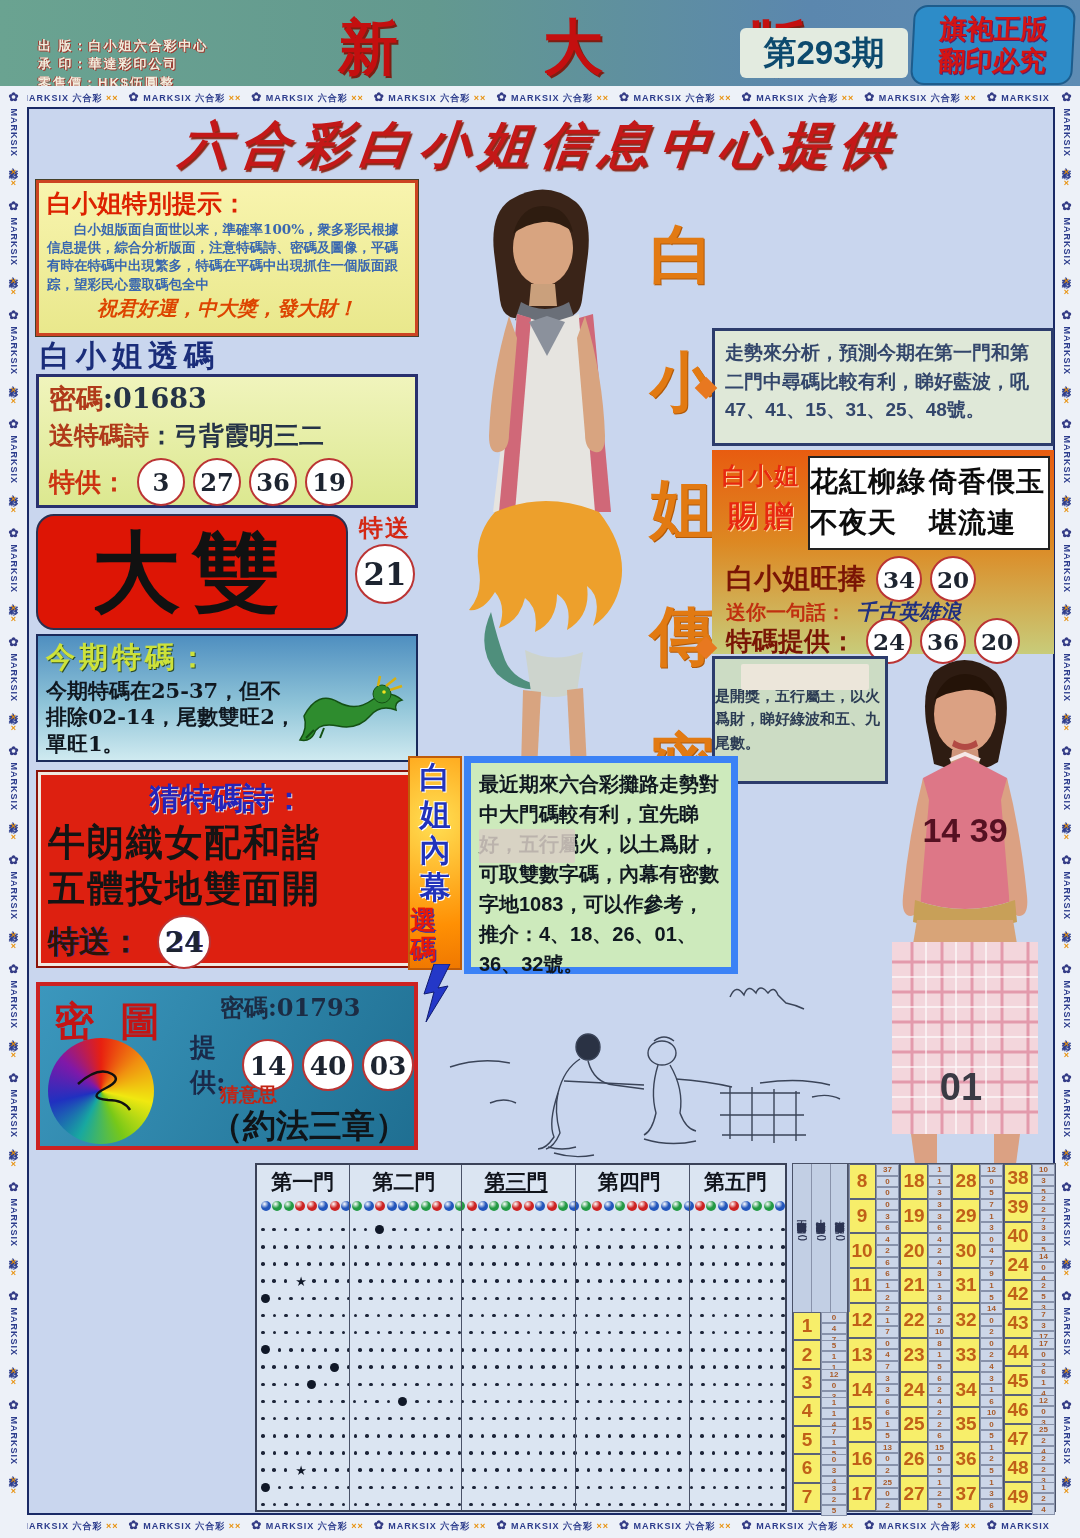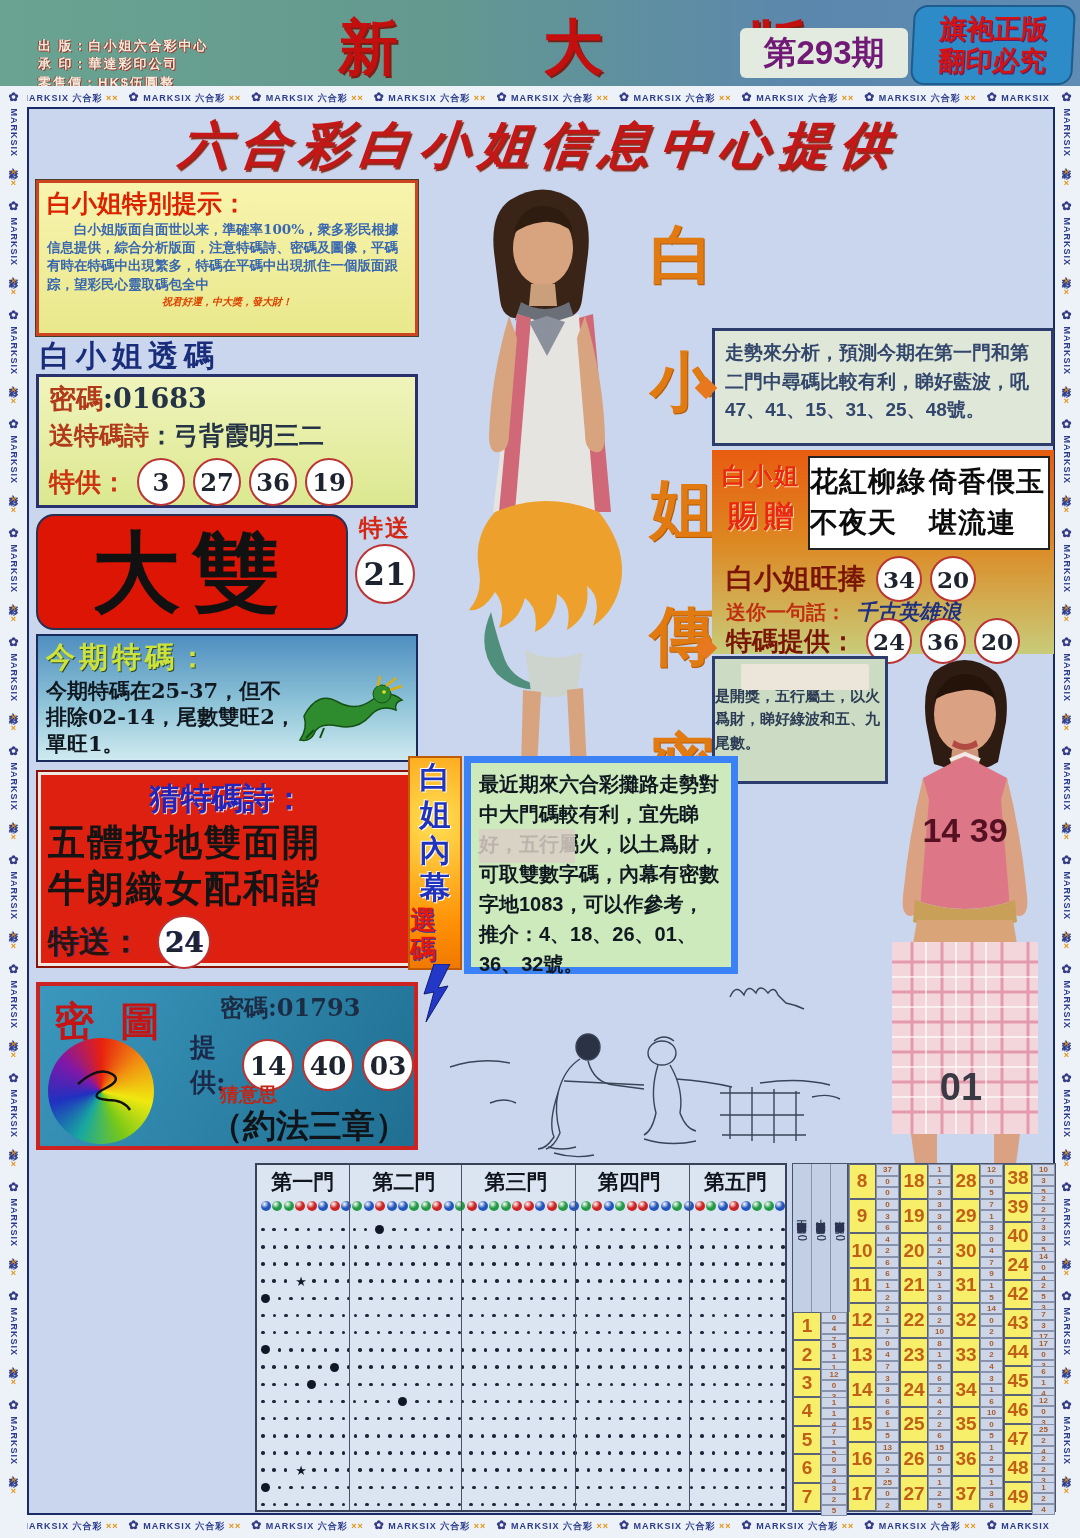--- a/index.html
+++ b/index.html
@@ -8,21 +8,21 @@
   .abs{position:absolute;}
 
   
   #header{left:0;top:0;width:1080px;height:86px;background:linear-gradient(90deg,#6aa391 0%,#63998f 40%,#5b87ae 75%,#5e8cb4 100%);}
   #pub-lines{left:38px;top:7px;font-size:13px;font-weight:bold;color:#f2eede;line-height:1.42;
              text-shadow:1px 1px 0 #a03a30, -1px 0 0 #a03a30;letter-spacing:2px;margin-top:30px;}
   #paper-title{left:320px;top:8px;width:470px;display:flex;justify-content:space-between;padding:0 18px;
                font-size:60px;font-weight:900;color:#c40f0f;font-family:"DejaVu Serif",serif;
                text-shadow:2px 2px 0 #7d1f14;}
   #issue-panel{left:740px;top:28px;width:168px;height:50px;background:#e3ebe0;border-radius:6px;
-               display:flex;align-items:center;justify-content:center;font-size:33px;font-weight:900;color:#701a75;}
+               display:flex;align-items:center;justify-content:center;font-size:33px;font-weight:900;color:#0c4a6e;}
   #corner-badge{left:912px;top:5px;width:158px;height:76px;background:#2d8cc8;border:2px solid #1d5c8c;border-radius:14px;
                 display:flex;flex-direction:column;align-items:center;justify-content:center;
                 font-size:27px;font-weight:900;color:#d41414;line-height:1.2;transform:skewX(-3deg);
                 text-shadow:1px 1px 0 #5c1f66;}
 
   
   .strip{background:#edf1f8;overflow:hidden;white-space:nowrap;}
   .strip-h{left:0;width:1080px;height:22px;display:flex;align-items:center;gap:10px;padding-left:6px;}
   #strip-top{top:86px;}
   #strip-bottom{top:1513px;height:25px;}
@@ -44,21 +44,21 @@
   .circles{display:inline-flex;gap:8px;vertical-align:middle;}
   .num-circle{width:var(--cs,44px);height:var(--cs,44px);border-radius:50%;background:#fff;border:2px solid #bb3434;
               display:flex;align-items:center;justify-content:center;font-family:"DejaVu Serif",serif;
               font-size:calc(var(--cs,44px)*0.55);font-weight:bold;color:#1d2430;}
 
   
   #tip-box{left:36px;top:180px;width:382px;height:156px;background:linear-gradient(180deg,#f8f4ae,#e9e88c);
            border:3px solid #cc4422;outline:1px solid #44402a;padding:4px 8px;box-sizing:border-box;}
   #tip-title{font-size:25px;font-weight:bold;color:#dd2200;font-family:"DejaVu Serif",serif;}
   #tip-body{font-size:13.5px;font-weight:bold;color:#3a68b0;line-height:1.35;font-family:"DejaVu Serif",serif;text-indent:2em;}
-  #tip-wish{text-align:center;font-size:10px;font-weight:bold;font-style:italic;color:#dd4400;margin-top:2px;font-family:"DejaVu Serif",serif;}
+  #tip-wish{text-align:center;font-size:20px;font-weight:bold;font-style:italic;color:#dd4400;margin-top:2px;font-family:"DejaVu Serif",serif;}
 
   #touma-heading{left:40px;top:336px;font-size:30px;font-weight:900;color:#1a2d7a;font-family:"DejaVu Serif",serif;letter-spacing:6px;}
   #touma-box{left:36px;top:374px;width:382px;height:134px;background:linear-gradient(180deg,#f0f4bc,#dce890);
              border:3px solid #28306e;padding:4px 10px;box-sizing:border-box;}
   .lab-red{color:#b03a1a;font-weight:900;font-family:"DejaVu Serif",serif;}
   #touma-box .row1{font-size:27px;}
   #touma-box .val{color:#253347;font-family:"DejaVu Serif",serif;font-weight:bold;}
   #touma-box .row2{font-size:25px;margin-top:2px;}
   #touma-box .row3{font-size:26px;margin-top:6px;display:flex;align-items:center;gap:10px;color:#cc3311;font-weight:900;font-family:"DejaVu Serif",serif;}
 
@@ -281,22 +281,22 @@
       <path d="M10 50 q14 -26 34 -14 q18 10 34 -2 q16 -12 30 0 q-8 2 -6 10 q-16 -6 -26 6 q-12 14 -32 10 q-20 -4 -24 8 q-4 8 -14 6 q8 -12 4 -24z" fill="#2e8c2e" stroke="#145014" stroke-width="1.5"></path>
       <circle cx="88" cy="28" r="9" fill="#2e8c2e" stroke="#145014"></circle>
       <path d="M92 20 l10 -8 M96 24 l12 -4 M84 20 l2 -10" stroke="#d8b010" stroke-width="2.5" fill="none"></path>
       <circle cx="90" cy="26" r="1.8" fill="#f0e020"></circle>
       <path d="M20 64 l-8 8 M30 62 l-4 10" stroke="#145014" stroke-width="2"></path>
     </svg>
   </div>
 
   <div class="abs" id="poem-box">
     <div id="poem-title">猜特碼詩：</div>
+    <div class="poem-line">牛朗織女配和諧</div>
     <div class="poem-line">五體投地雙面開</div>
-    <div class="poem-line">牛朗織女配和諧</div>
     <div id="poem-tesong">
       <span>特送：</span>
       <span class="circles" style="--cs:50px">
           <span class="num-circle">24</span>
         </span>
     </div>
   </div>
 
   <div class="abs" id="mitu-box">
     <div id="mitu-title">密圖</div>
@@ -442,21 +442,21 @@
     <path d="M35 482 h26 v30 h-22z" fill="#dba183"></path>
     <path d="M118 482 h26 l-4 30 h-22z" fill="#dba183"></path>
     <text x="89" y="190" text-anchor="middle" font-size="34" font-weight="bold" fill="#512" font-family="Liberation Sans, sans-serif">14  39</text>
     <text x="85" y="448" text-anchor="middle" font-size="38" font-weight="bold" fill="#3a3a44" font-family="Liberation Sans, sans-serif">01</text>
   </svg>
 
   <div class="abs" id="gate-table">
     <div id="gate-headers">
         <div style="width: 92px;">第一門</div>
         <div style="width: 112px;">第二門</div>
-        <div style="width: 114px;">第三門</div>
+        <div style="width: 114px; text-decoration: underline;">第三門</div>
         <div style="width: 114px;">第四門</div>
         <div style="width: 100px;">第五門</div>
       </div>
     <div id="ball-row">
         <span class="ball" style="background: radial-gradient(circle at 35% 30%, rgb(255, 255, 255) 0%, rgb(34, 85, 187) 45%);"></span>
         <span class="ball" style="background: radial-gradient(circle at 35% 30%, rgb(255, 255, 255) 0%, rgb(34, 153, 68) 45%);"></span>
         <span class="ball" style="background: radial-gradient(circle at 35% 30%, rgb(255, 255, 255) 0%, rgb(34, 153, 68) 45%);"></span>
         <span class="ball" style="background: radial-gradient(circle at 35% 30%, rgb(255, 255, 255) 0%, rgb(204, 34, 34) 45%);"></span>
         <span class="ball" style="background: radial-gradient(circle at 35% 30%, rgb(255, 255, 255) 0%, rgb(204, 34, 34) 45%);"></span>
         <span class="ball" style="background: radial-gradient(circle at 35% 30%, rgb(255, 255, 255) 0%, rgb(34, 85, 187) 45%);"></span>

